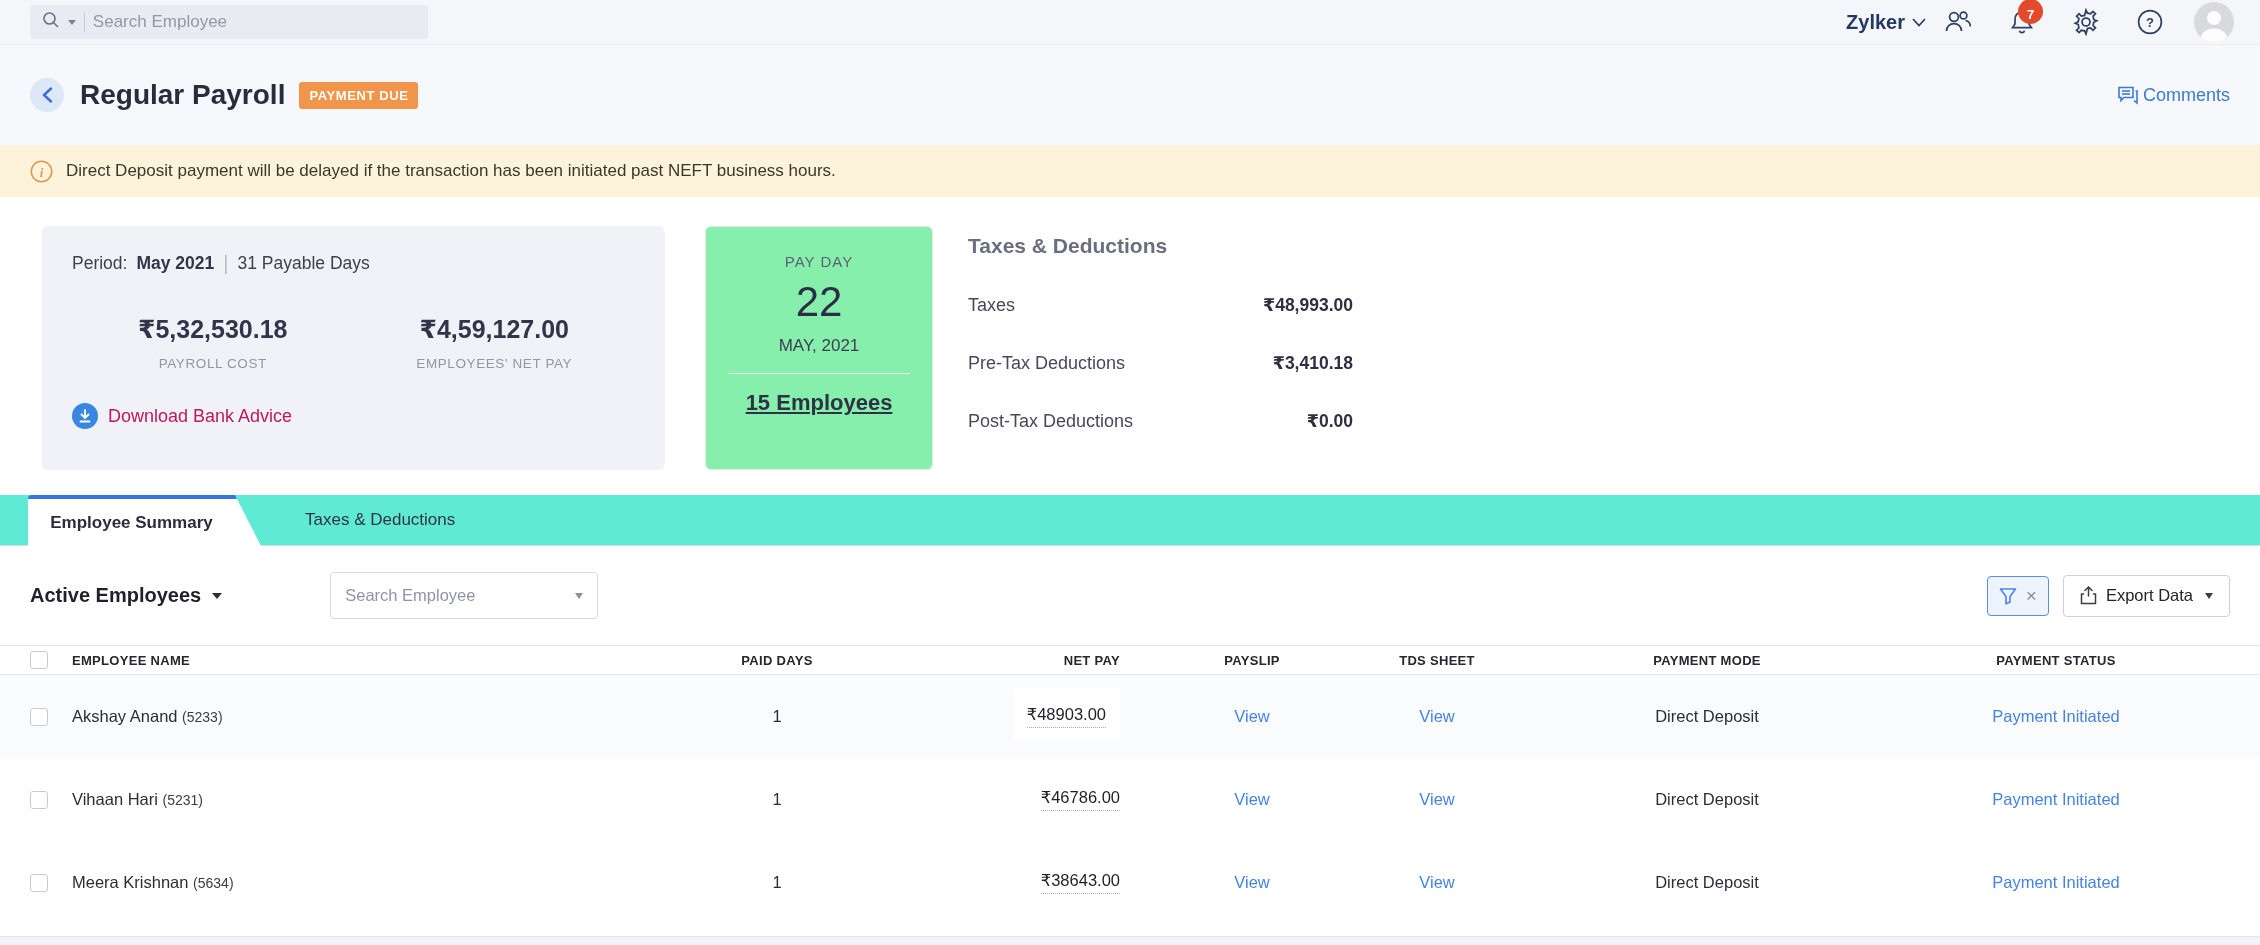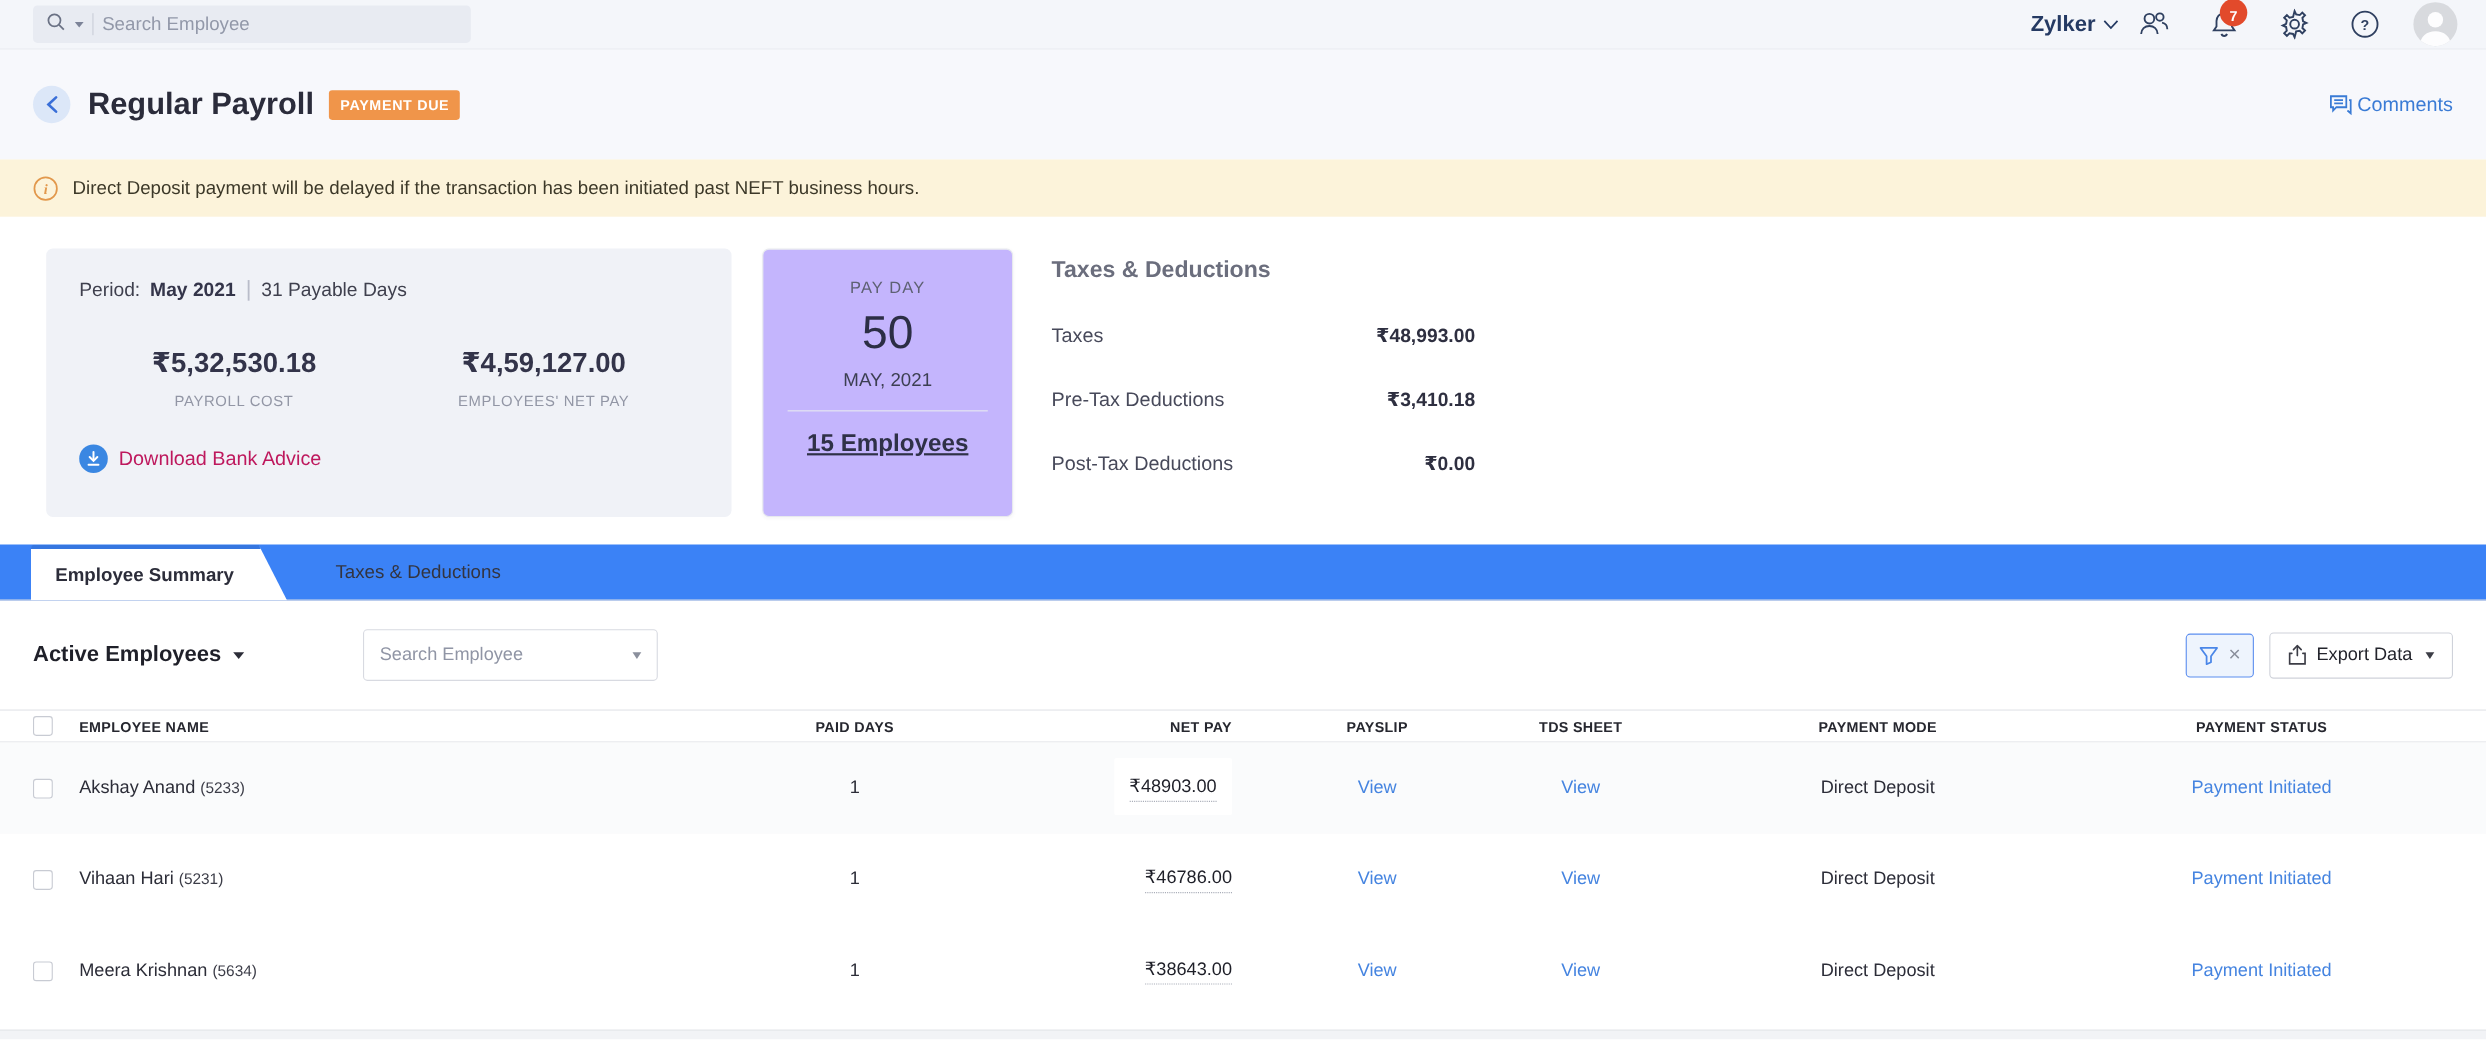--- a/index.html
+++ b/index.html
@@ -49,37 +49,37 @@
   .period-sep { color:#b9bcc9; font-size:20px; font-weight:300; }
   .amounts { display:flex; margin-top:40px;text-align:center; }
   .amount-block { width:303px; }
   .amount { font-size:25px; font-weight:700; color:#33344a; }
   .amount-label { margin-top:12px; font-size:13.5px; letter-spacing:.6px; color:#9296a5; }
   .dl-link { margin-top:32px; display:inline-flex; align-items:center; gap:10px; color:#be185d;
              font-size:18px; cursor:pointer; }
   .dl-circle { width:26px; height:26px; border-radius:50%; background:#3a87e2; display:flex;
                align-items:center; justify-content:center; }
 
-  .payday-card { width:228px; height:244px; background:#c4b5fd; border:1px solid #e7e9ef; border-radius:6px;
-                 margin-left:28px; text-align:center; padding-top:26px;
+  .payday-card { width:228px; height:244px; background:#86efac; border:1px solid #e7e9ef; border-radius:6px;
+                 margin-left:40px; text-align:center; padding-top:26px;
                  box-shadow:0 1px 3px rgba(40,50,80,.04); }
   .payday-label { font-size:15px; letter-spacing:1px; color:#5e6173; }
   .payday-day { font-size:42px; color:#2c2e45; margin-top:8px; }
   .payday-date { font-size:17px; color:#3c3f52; margin-top:10px; }
   .payday-div { height:1px; background:#e9eaef; margin:17px 22px 0 22px; }
   .payday-emp { font-size:22px; font-weight:700; color:#2f3147; margin-top:16px;text-decoration:underline; }
 
   .taxes { margin-left:35px; width:385px; padding-top:8px; }
   .taxes-title { font-size:21px; font-weight:600; color:#6b6e7d; }
   .tax-row { display:flex; justify-content:space-between; margin-top:37px; }
   .tax-label { font-size:18px; color:#47495a; }
   .tax-value { font-size:17.5px; font-weight:700; color:#2e2f40; }
 
   
-  .tabs { height:51px; background:#3b82f6; border-bottom:1px solid #dbdde4; display:flex;
+  .tabs { height:51px; background:#5eead4; border-bottom:1px solid #dbdde4; display:flex;
           align-items:flex-end; padding-left:28px; position:relative; }
   .tab { height:51px; display:flex; align-items:center; justify-content:center; cursor:pointer;
          font-size:17px; }
   .tab.active { background:#fff; border-top:4px solid #3576e0; border-radius:4px 0 0 0;
                 clip-path:polygon(0 0, calc(100% - 26px) 0, 100% 100%, 0 100%);
                 width:233px; font-weight:700; color:#2c2d3a; padding-right:26px; margin-bottom:-1px; }
   .tab.inactive { color:#33343f; padding:0 30px; margin-left:14px; }
 
   
   .toolbar { height:99px; background:#fff; display:flex; align-items:center; padding:0 30px; }
@@ -231,21 +231,21 @@
             <polyline points="2.5,5.5 6,9 9.5,5.5"></polyline>
             <line x1="1.5" y1="12.5" x2="10.5" y2="12.5"></line>
         </svg>
       </span>
       <span>Download Bank Advice</span>
     </div>
   </div>
 
   <div class="payday-card">
     <div class="payday-label">PAY DAY</div>
-    <div class="payday-day">50</div>
+    <div class="payday-day">22</div>
     <div class="payday-date">MAY, 2021</div>
     <div class="payday-div"></div>
     <div class="payday-emp">15 Employees</div>
   </div>
 
   <div class="taxes">
     <div class="taxes-title">Taxes &amp; Deductions</div>
     <div class="tax-row">
       <span class="tax-label">Taxes</span>
       <span class="tax-value">₹48,993.00</span>

